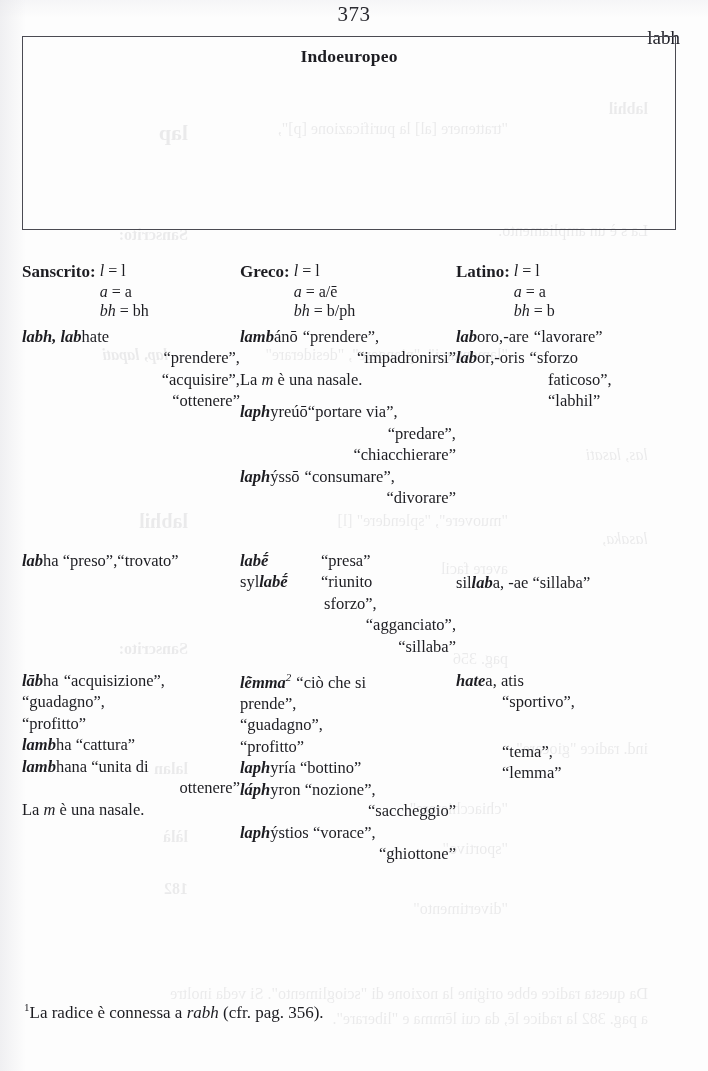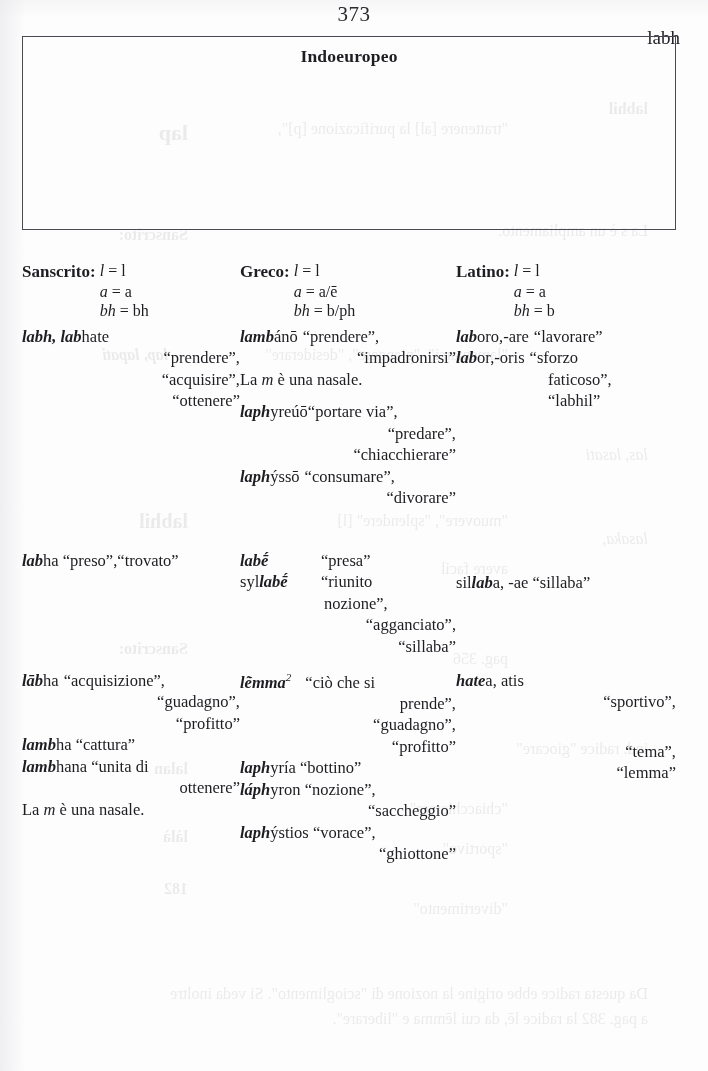--- a/index.html
+++ b/index.html
@@ -124,21 +124,21 @@
   .corr-grid .lbl { grid-column: 1; }
   .corr-grid .val { grid-column: 2; text-align: left; }
 
   
   .entry { margin: 0 0 0 0; }
   .hw { font-weight: bold; font-style: italic; }
   .hw-it { font-weight: normal; margin-top: 36px; }
   .note { font-weight: normal; font-style: normal; }
   .note i { font-style: italic; }
   .ra { text-align: right; display: block; }
-  .ctr { text-align: right; display: block; }
+  .ctr { text-align: left; display: block; }
   .sp { height: 11px; }
   .sup2 { font-size: 11px; vertical-align: super; font-style: italic; }
 
   .flexline { display: flex; align-items: baseline; }
   .flexline .k { flex: none; }
   .flexline .v { margin-left: 5px; }
 
   
   .fnotes {
     position: absolute;
@@ -314,21 +314,21 @@
           <span class="flexline">
                 <span class="k" style="width:76px;"><span class="hw">lab</span><span class="hw">ḗ</span></span>
                 <span class="v">“presa”</span>
               </span>
         </div>
         <div class="entry">
           <span class="flexline">
                 <span class="k" style="width:76px;"><span class="hw-it">syl</span><span class="hw">lab</span><span class="hw">ḗ</span></span>
                 <span class="v">“riunito</span>
               </span>
-          <span style="display:block; padding-left:84px;">nozione”,</span>
+          <span style="display:block; padding-left:84px;">sforzo”,</span>
           <span class="ra">“agganciato”,</span>
           <span class="ra">“sillaba”</span>
         </div>
       </td>
       <td class="cell rule-bottom vline">
         <div class="sp" style="height:22px;"></div>
         <div class="entry">
           <span class="hw-it">sil</span><span class="hw">lab</span><span class="hw-it">a, -ae</span>
           <span>“sillaba”</span>
         </div>
@@ -356,21 +356,21 @@
           <span class="ra">ottenere”</span>
         </div>
         <div class="note">La <i>m</i> è una nasale.</div>
       </td>
 
       <td class="cell rule-bottom vline">
         <div class="sp" style="height:10px;"></div>
         <div class="entry">
           <span class="flexline">
                 <span class="k"><span class="hw">lẽmma</span><sup class="sup2">2</sup></span>
-                <span class="v" style="margin-left:14px;">“ciò che si</span>
+                <span class="v" style="margin-left:5px;">“ciò che si</span>
               </span>
           <span class="ctr">prende”,</span>
           <span class="ctr">“guadagno”,</span>
           <span class="ctr">“profitto”</span>
         </div>
         <div class="entry">
           <span class="hw">laph</span><span class="hw-it">yría</span>
           <span>“bottino”</span>
         </div>
         <div class="entry">
@@ -392,15 +392,16 @@
           <span class="ctr" style="padding-left:46px;">“sportivo”,</span>
           <span class="ctr" style="padding-left:46px;margin-top:28px;">“tema”,</span>
           <span class="ctr" style="padding-left:46px;">“lemma”</span>
         </div>
       </td>
     </tr>
   </tbody>
     </table>
 
   <div class="fnotes">
+    <div><sup>1</sup><span>La radice è connessa  a </span><i>rabh</i><span> (cfr. pag. 356).</span></div>
   </div>
 
 </div>
 
 </body></html>

